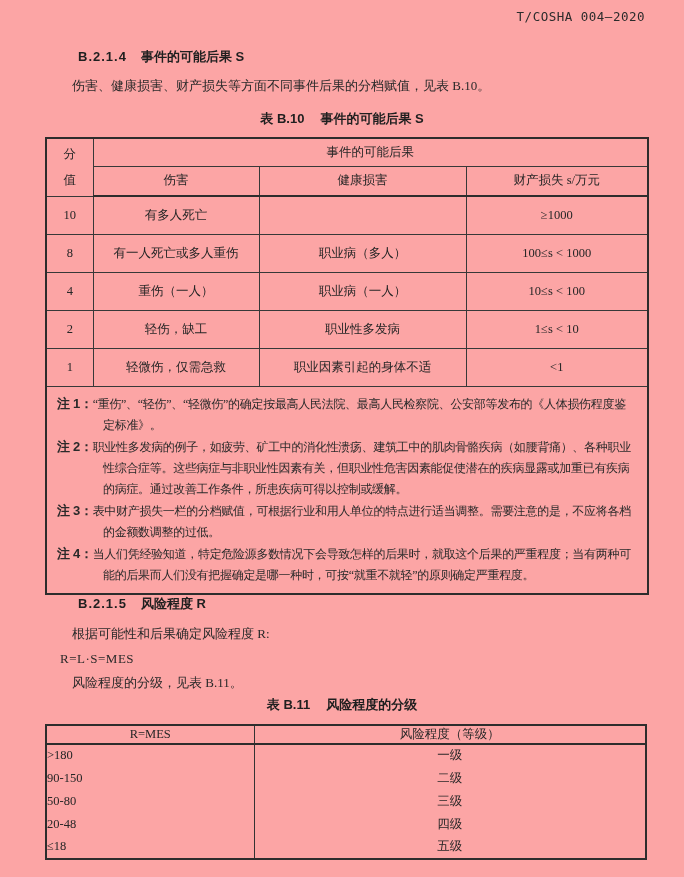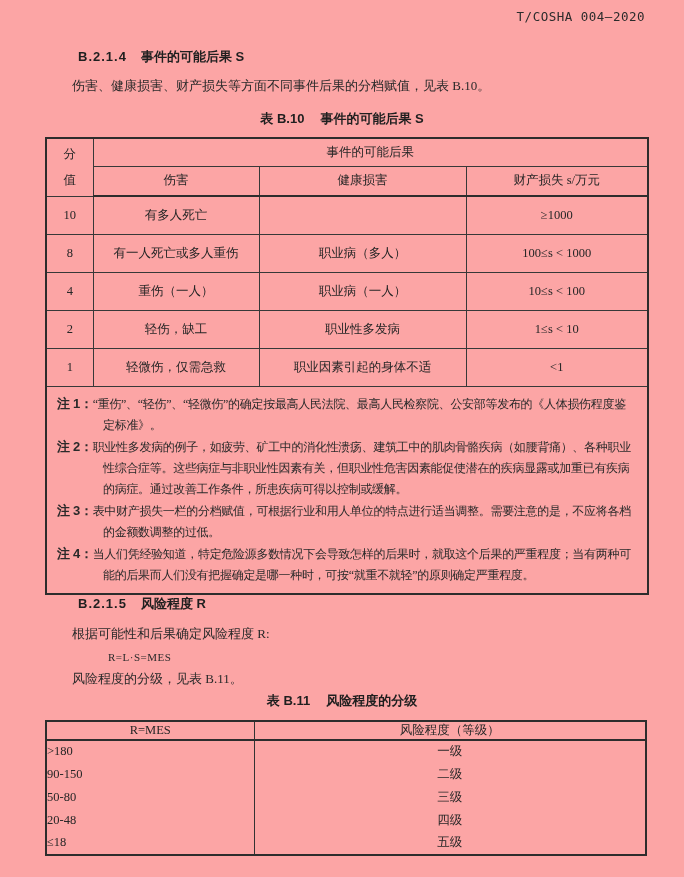--- a/index.html
+++ b/index.html
@@ -45,21 +45,21 @@
   table.b10 .notes-cell {
     text-align:left; padding:6px 10px 7px 10px; border-top:1.5px solid #2d2d2d;
   }
   .note {
     padding-left:46px; text-indent:-46px;
     font-size:12px; line-height:21px; letter-spacing:-0.3px; color:#2a2a2a;
   }
   .note-label { font-weight:bold; font-family:"Liberation Sans","DejaVu Sans",sans-serif; font-size:13px; }
 
   
-  .formula { margin:8px 0 0 108px; font-size:11px; letter-spacing:0.5px; color:#2a2a2a; }
+  .formula { margin:8px 0 0 60px; font-size:13px; letter-spacing:0.5px; color:#2a2a2a; }
 
   
   table.b11 {
     margin:10px 0 0 45px; width:602px; table-layout:fixed;
     border-collapse:collapse; font-size:12.5px; color:#262626;
     border:2px solid #2d2d2d;
   }
   table.b11 col.c1 { width:208px; }
   table.b11 th {
     height:14px; font-weight:normal; text-align:center;

